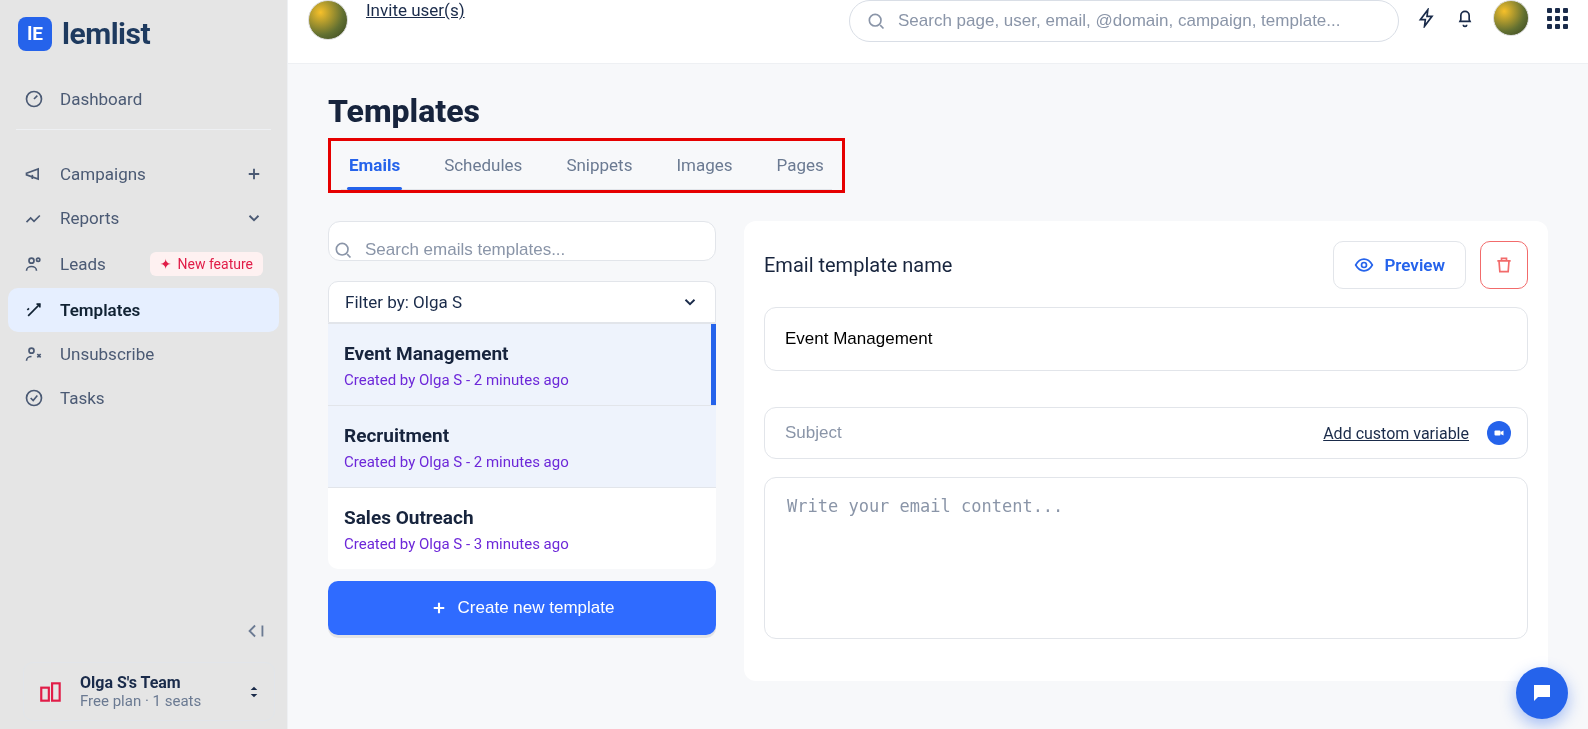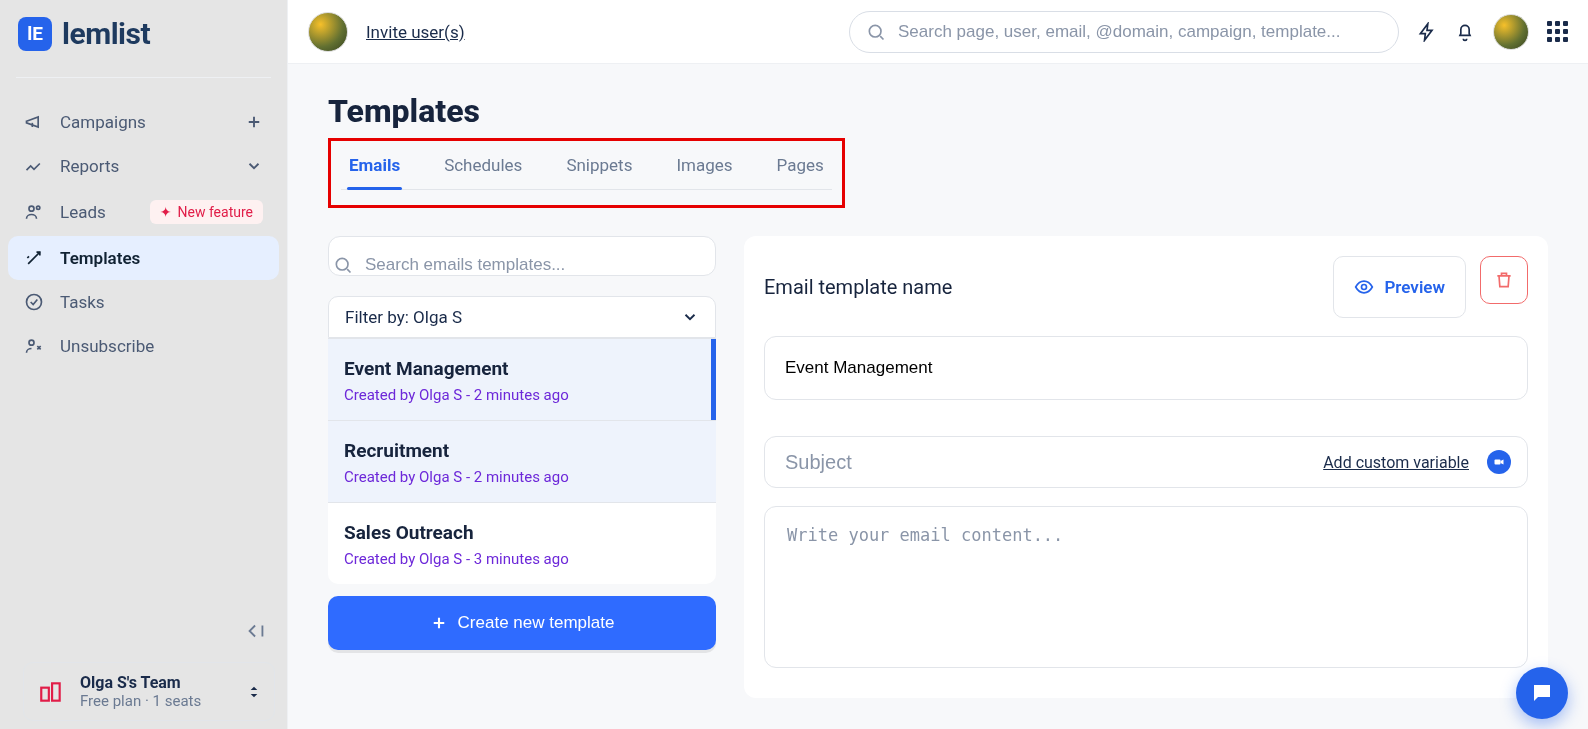--- a/index.html
+++ b/index.html
@@ -102,21 +102,21 @@
   .team-text .t1 { font-weight: 700; font-size: 16px; color: #1a2b4a; }
   .team-text .t2 { font-size: 15px; color: #6b7a92; }
   .team-updown { margin-left: auto; color: #1a2b4a; }
 
   
   .main { flex: 1; display: flex; flex-direction: column; overflow: hidden; }
   .topbar {
     height: 64px;
     background: #fff;
     display: flex;
-    align-items: center;
+    align-items: flex-start;
     gap: 18px;
     padding: 0 20px 0 20px;
     border-bottom: 1px solid #eef0f3;
   }
   .avatar {
     width: 40px; height: 40px; border-radius: 50%;
     background: radial-gradient(circle at 30% 30%, #f6c02a, #627031 60%, #334020);
     border: 1px solid #ddd;
   }
   .invite-link {
@@ -155,21 +155,21 @@
     overflow: auto;
     position: relative;
   }
   .page-title {
     font-size: 32px; font-weight: 800; color: #17243d;
     margin-bottom: 8px;
   }
   .tabs-wrap {
     border: 3px solid #e60000;
     display: inline-block;
-    padding: 2px 10px 15px 10px;
+    padding: 2px 10px 0 10px;
     margin-bottom: 28px;
   }
   .tabs {
     display: flex;
     gap: 44px;
     border-bottom: 1px solid #e2e5ea;
     padding: 0 8px;
   }
   .tab {
     padding: 12px 0 14px 0;
@@ -250,21 +250,21 @@
     min-height: 460px;
     position: relative;
   }
   .right-head {
     display: flex; align-items: center; margin-bottom: 18px;
   }
   .right-head h2 { font-size: 20px; font-weight: 400; color: #17243d; }
   .right-actions { margin-left: auto; display: flex; gap: 14px; }
   .preview-btn {
     border: 1px solid #e2e5ea; border-radius: 10px;
-    height: 62px; padding: 0 20px;
+    height: 48px; padding: 0 20px;
     display: flex; align-items: center; gap: 10px;
     color: #2563eb; font-weight: 600; cursor: pointer;
     font-size: 17px; background:#fff;
   }
   .trash-btn {
     width: 48px; height: 48px;
     border: 1.5px solid #f26b6b; border-radius: 10px;
     display: flex; align-items: center; justify-content: center;
     color: #f26b6b; cursor: pointer; background:#fff;
   }
@@ -275,21 +275,21 @@
   }
   .name-input input { border:none; outline:none; width:100%; font-size:17px; }
 
   .subject-row {
     margin-top: 36px;
     border: 1px solid #e2e5ea; border-radius: 12px;
     height: 52px; display: flex; align-items: center;
     padding: 0 16px 0 20px; gap: 12px;
   }
   .subject-row input {
-    border: none; outline: none; flex: 1; font-size: 20px;
+    border: none; outline: none; flex: 1; font-size: 17px;
   }
   .subject-row input::placeholder { color: #8a95a8; }
   .add-var {
     font-size: 16px; color: #1a2b4a;
     text-decoration: underline; cursor: pointer;
   }
   .var-badge {
     width: 24px; height: 24px; border-radius: 50%;
     background: #2563eb; color: #fff;
     display: flex; align-items: center; justify-content: center;
@@ -326,20 +326,31 @@
 <body>
 
 <div class="app">
 
   <aside class="sidebar">
     <div class="logo-row">
       <div class="logo-box">lE</div>
       <div class="logo-text">lemlist</div>
     </div>
 
+    <div class="nav-section">
+      <div class="nav-item">
+        <span class="nav-icon">
+          <svg width="20" height="20" viewBox="0 0 24 24" fill="none" stroke="currentColor" stroke-width="2">
+              <circle cx="12" cy="12" r="9"></circle>
+              <path d="M12 12l4-4"></path>
+            </svg>
+        </span>
+        <span>Dashboard</span>
+      </div>
+    </div>
 
     <div class="nav-divider"></div>
 
     <div class="nav-section">
       <div class="nav-item">
         <span class="nav-icon">
           <svg width="20" height="20" viewBox="0 0 24 24" fill="none" stroke="currentColor" stroke-width="2">
               <path d="M3 11l14-5v12L3 13z"></path>
               <path d="M10 13v5"></path>
             </svg>
@@ -388,36 +399,36 @@
               <path d="M15 5h4v4"></path>
               <path d="M6 10l-2 2"></path>
             </svg>
         </span>
         <span>Templates</span>
       </div>
 
       <div class="nav-item">
         <span class="nav-icon">
           <svg width="20" height="20" viewBox="0 0 24 24" fill="none" stroke="currentColor" stroke-width="2">
-              <circle cx="12" cy="12" r="9"></circle>
-              <path d="M8 12l3 3 5-6"></path>
-            </svg>
-        </span>
-        <span>Tasks</span>
-      </div>
-
-      <div class="nav-item">
-        <span class="nav-icon">
-          <svg width="20" height="20" viewBox="0 0 24 24" fill="none" stroke="currentColor" stroke-width="2">
               <circle cx="9" cy="8" r="3"></circle>
               <path d="M3 20c0-3 3-5 6-5"></path>
               <path d="M16 12l4 4M20 12l-4 4"></path>
             </svg>
         </span>
         <span>Unsubscribe</span>
+      </div>
+
+      <div class="nav-item">
+        <span class="nav-icon">
+          <svg width="20" height="20" viewBox="0 0 24 24" fill="none" stroke="currentColor" stroke-width="2">
+              <circle cx="12" cy="12" r="9"></circle>
+              <path d="M8 12l3 3 5-6"></path>
+            </svg>
+        </span>
+        <span>Tasks</span>
       </div>
     </div>
 
     <span class="sidebar-collapse">
       <svg width="22" height="22" viewBox="0 0 24 24" fill="none" stroke="currentColor" stroke-width="2">
           <path d="M11 18l-6-6 6-6"></path>
           <path d="M19 6v12"></path>
         </svg>
     </span>
 

